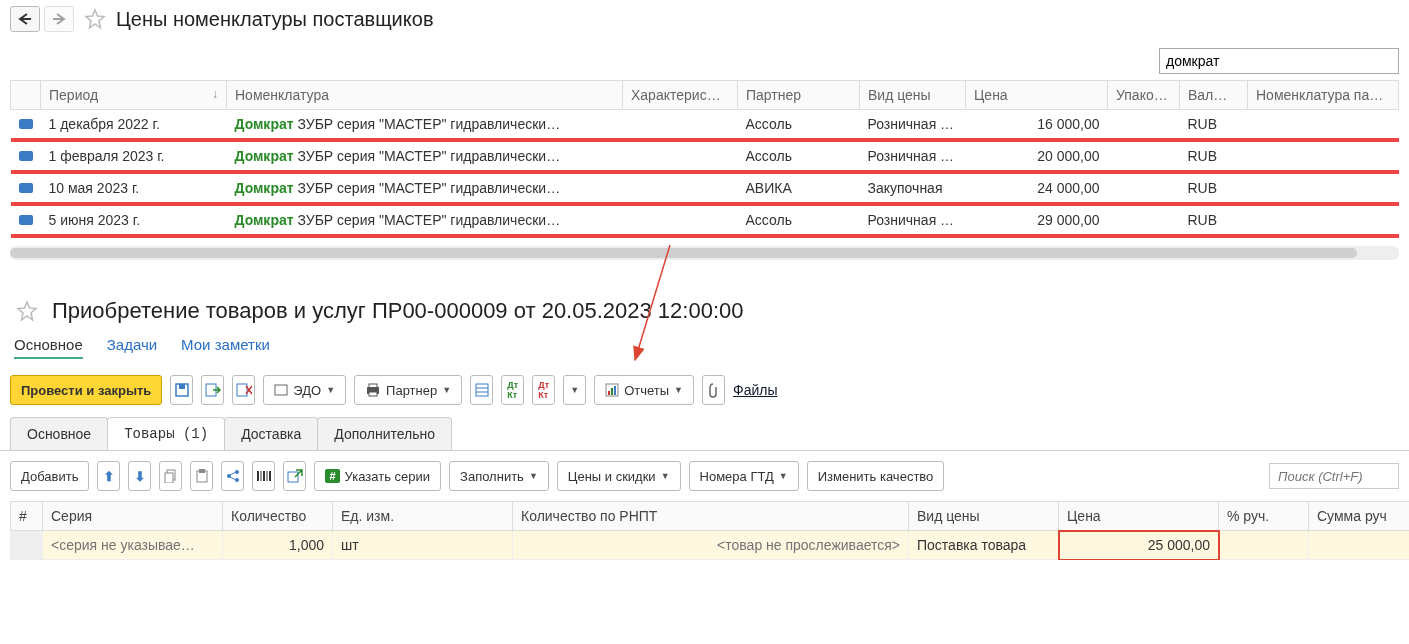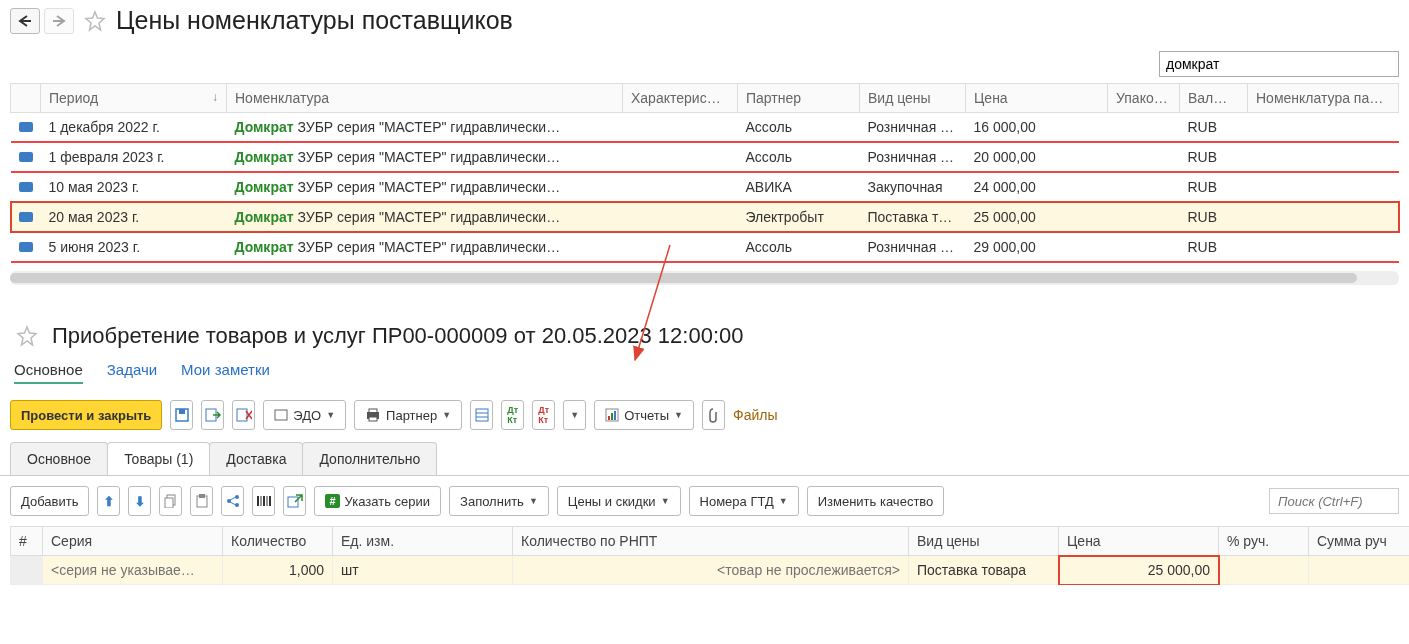--- a/index.html
+++ b/index.html
@@ -3,56 +3,56 @@
 <meta charset="utf-8">
 <style>
 * { box-sizing: border-box; margin: 0; padding: 0; }
 body { font-family: Arial, sans-serif; font-size: 14px; color: #333; background: #fff; width: 1409px; }
 
 
 .top-bar { display: flex; align-items: center; padding: 6px 10px; gap: 4px; }
 .nav-btn { width: 30px; height: 26px; border: 1px solid #bbb; border-radius: 3px; background: #f7f7f7; display:flex; align-items:center; justify-content:center; cursor:pointer; }
 .nav-btn.disabled { opacity: .45; }
 .star { width: 22px; height: 22px; stroke: #bbb; fill: none; margin: 0 6px; }
-.page-title { font-size: 25px; font-weight: 400; color: #222; }
+.page-title { font-size: 20px; font-weight: 400; color: #222; }
 
 .search-row { display:flex; justify-content:flex-end; padding: 10px 10px 6px; }
 .search-box input { width: 240px; height: 26px; border: 1px solid #aaa; padding: 2px 6px; font-size: 14px; }
 
 
 .table-wrap { padding: 0 10px; }
 table.grid { width: 100%; border-collapse: collapse; font-size: 14px; }
 table.grid th { text-align: left; font-weight: 400; color: #666; padding: 6px 8px; border: 1px solid #ddd; background: #fafafa; }
 table.grid th .sort { float: right; color:#888; font-size:12px; }
-table.grid td { padding: 6px 8px; border-bottom: 2px solid #ef4444; white-space: nowrap; overflow: hidden; text-overflow: ellipsis; }
+table.grid td { padding: 6px 8px; border-bottom: 4px solid #ef4444; white-space: nowrap; overflow: hidden; text-overflow: ellipsis; }
 table.grid tr.hl { background: #fff8e1; outline: 2px solid #d43; outline-offset: -1px; }
 .cell-icon { width: 20px; }
 .nomen-bold { color:#2a8b2a; font-weight:700; }
-.price-col { text-align: left; padding-right: 20px; }
+.price-col { text-align: right; padding-right: 20px; }
 .scroll-track { height: 14px; background:#eee; border-radius:6px; margin:8px 10px 10px; position:relative; }
 .scroll-thumb { position:absolute; left:0; top:2px; height:10px; width:97%; background:#cfcfcf; border-radius:5px; }
 
 
 .section-sep { height: 28px; }
 .doc-header { display:flex; align-items:center; padding: 0 10px 8px; gap:8px; }
 .doc-title { font-size: 22px; color:#222; }
 .tab-links { display:flex; gap:24px; padding: 4px 14px 14px; font-size:15px; }
 .tab-links .active { color:#333; border-bottom: 2px solid #4a8; padding-bottom:4px; }
 .tab-links .link { color:#2970c6; cursor:pointer; }
 
 .toolbar { display:flex; align-items:center; gap:8px; padding: 2px 10px 12px; flex-wrap:wrap; }
 .btn { height:30px; border:1px solid #bbb; border-radius:3px; background:#fff; display:inline-flex; align-items:center; padding:0 10px; cursor:pointer; font-size:13px; gap:5px; }
 .btn-primary { background: #ffd633; border-color:#c8a000; font-weight:700; }
 .btn-icon { width:23px; height:30px; padding:0; justify-content:center; }
 .btn .caret { font-size:9px; color:#555; }
-.file-link { color:#a16207; cursor:pointer; }
+.file-link { color:#0f172a; text-decoration:underline; cursor:pointer; }
 
 .inner-tabs { display:flex; padding:0 10px; font-size:14px; }
 .inner-tab { padding:8px 16px; border:1px solid #ccc; border-bottom:none; border-top-left-radius:4px; border-top-right-radius:4px; background:#f2f2f2; cursor:pointer; margin-right:-1px; }
-.inner-tab.active { background:#fff; position:relative; z-index:1; }
+.inner-tab.active { background:#fff; position:relative; z-index:1;font-family:Liberation Mono, monospace; }
 
 .sub-toolbar { display:flex; align-items:center; gap:8px; padding: 10px 10px; border-top:1px solid #ccc; flex-wrap:wrap; }
 .sub-toolbar .search-small { margin-left:auto; border:1px solid #ccc; height:26px; padding:2px 8px; font-size:13px; color:#999; width:130px; font-style:italic; }
 
 table.items { width:100%; border-collapse:collapse; font-size:14px; margin:0 10px; }
 table.items th { text-align:left; font-weight:400; padding:6px 8px; border:1px solid #ddd; background:#fafafa; color:#444; }
 table.items td { padding:6px 8px; border:1px solid #eee; }
 .hash-col { width:30px; background:#eee; color:#999; text-align:center; }
 .placeholder-grey { color:#737373; }
 .row-yl { background:#fff8e1; }
@@ -146,32 +146,20 @@
           <td></td>
         </tr>
         <tr>
           <td class="cell-icon"><span class="row-icon"></span></td>
           <td>10 мая 2023 г.</td>
           <td><span class="nomen-bold">Домкрат</span> ЗУБР серия "МАСТЕР" гидравлически…</td>
           <td></td>
           <td>АВИКА</td>
           <td>Закупочная</td>
           <td class="price-col">24 000,00</td>
-          <td></td>
-          <td>RUB</td>
-          <td></td>
-        </tr>
-        <tr class="hl">
-          <td class="cell-icon"><span class="row-icon"></span></td>
-          <td>20 мая 2023 г.</td>
-          <td><span class="nomen-bold">Домкрат</span> ЗУБР серия "МАСТЕР" гидравлически…</td>
-          <td></td>
-          <td>Электробыт</td>
-          <td>Поставка т…</td>
-          <td class="price-col">25 000,00</td>
           <td></td>
           <td>RUB</td>
           <td></td>
         </tr>
         <tr>
           <td class="cell-icon"><span class="row-icon"></span></td>
           <td>5 июня 2023 г.</td>
           <td><span class="nomen-bold">Домкрат</span> ЗУБР серия "МАСТЕР" гидравлически…</td>
           <td></td>
           <td>Ассоль</td>

